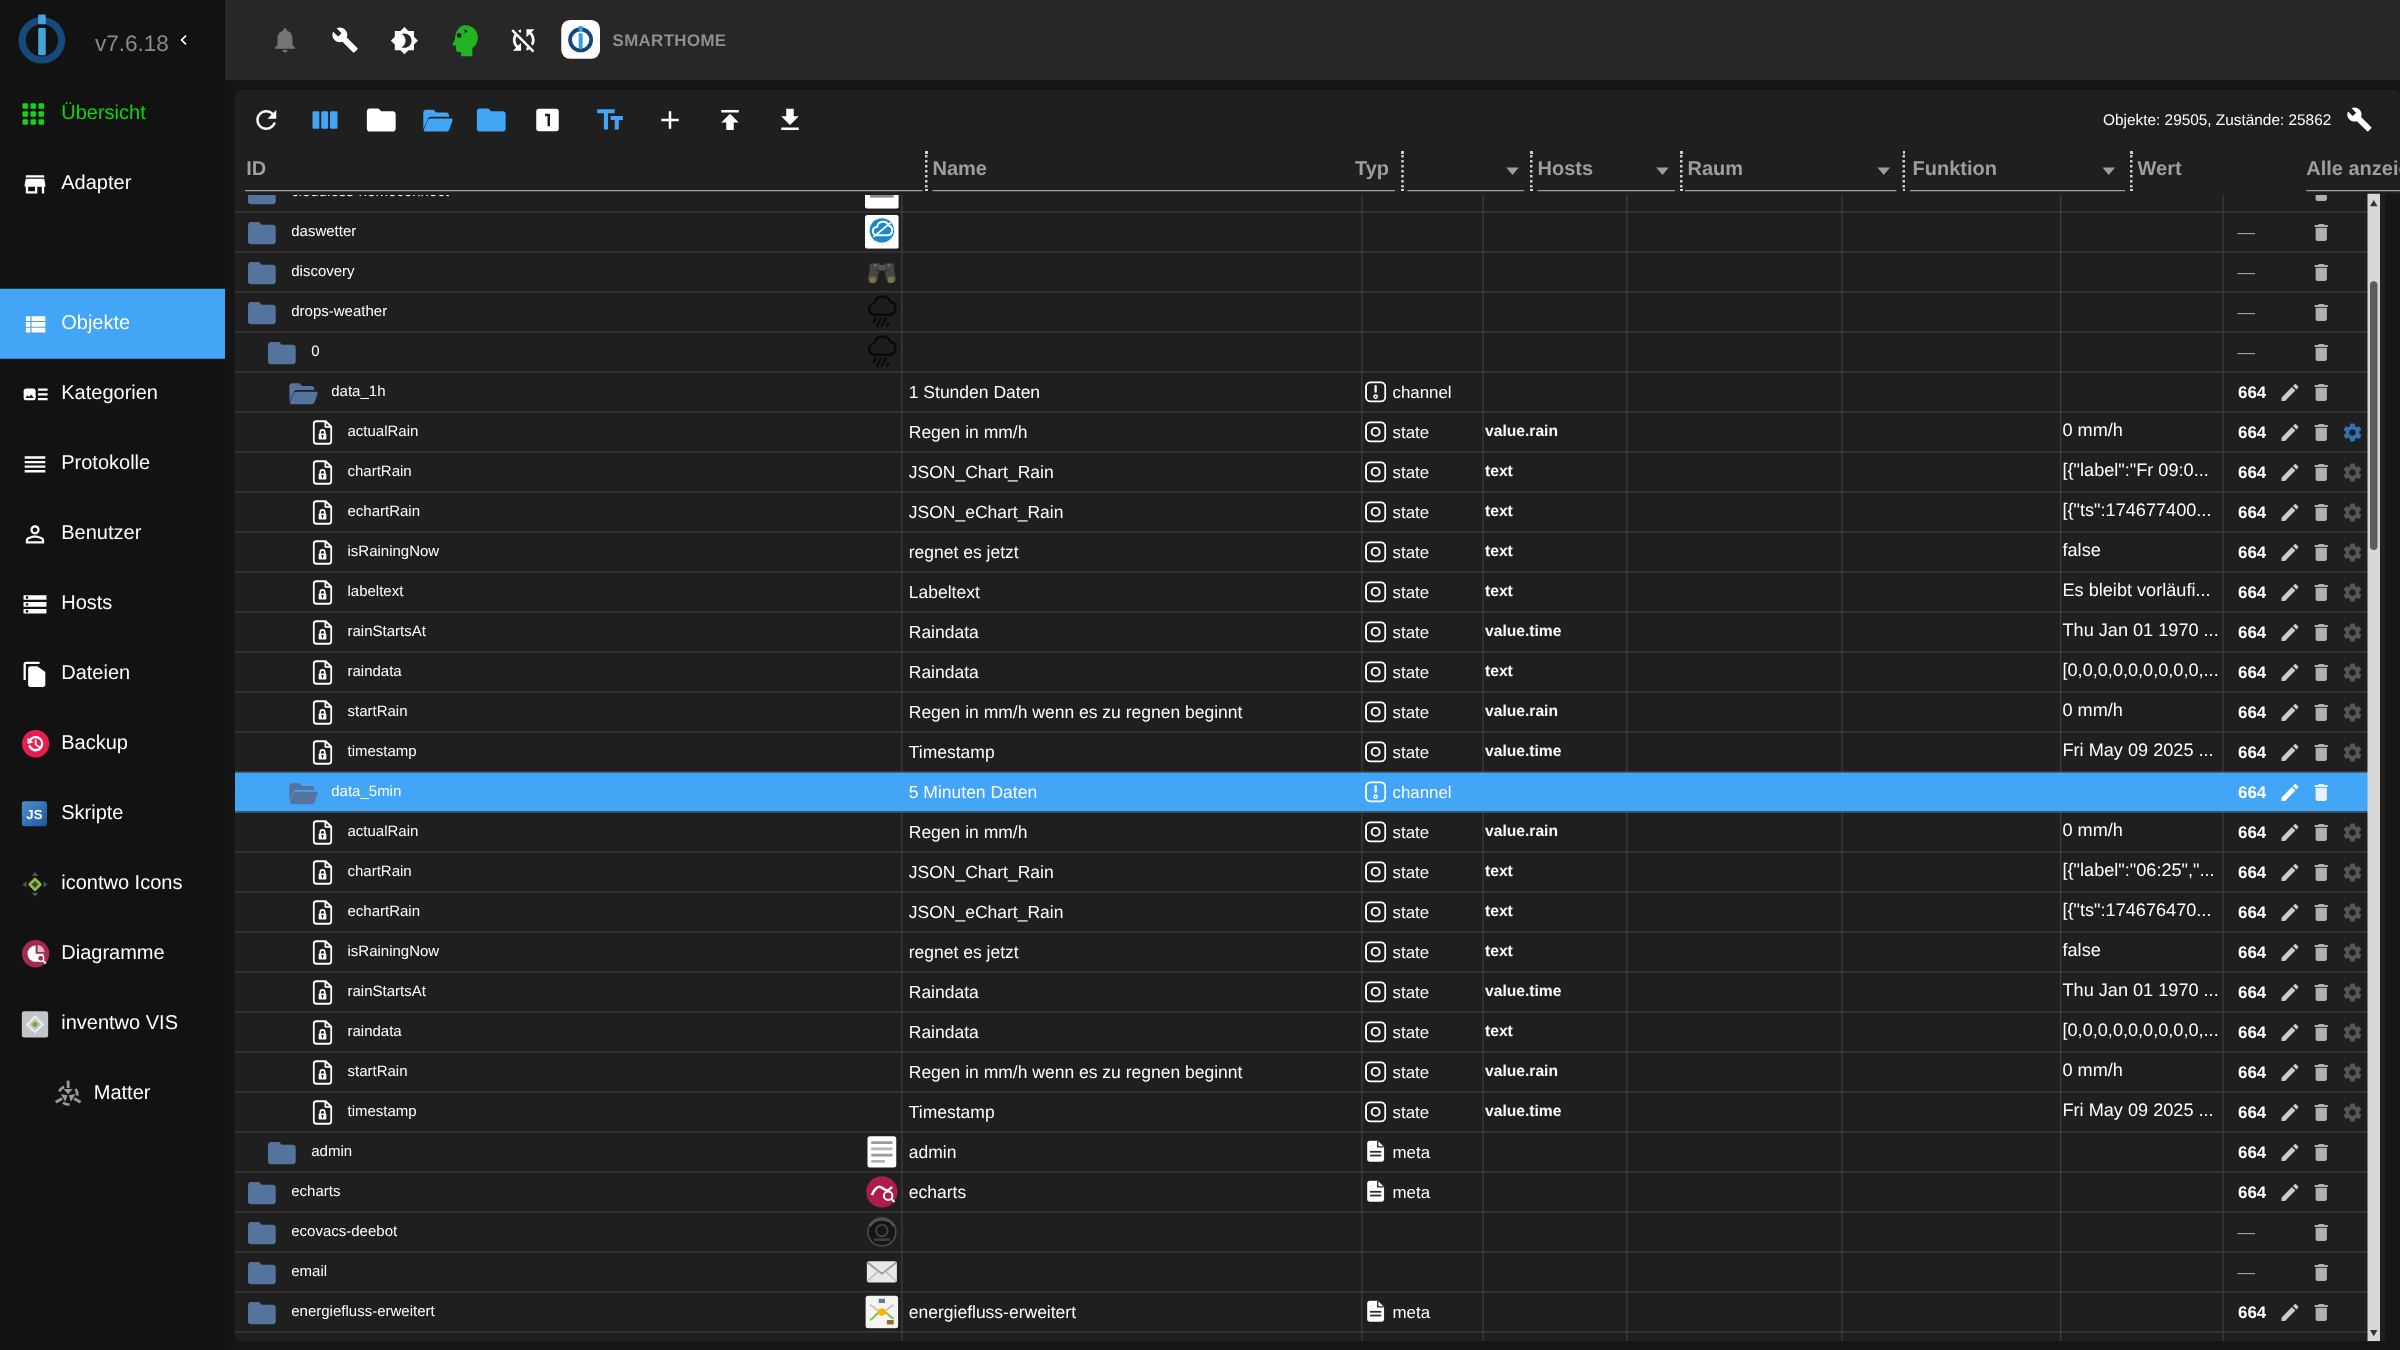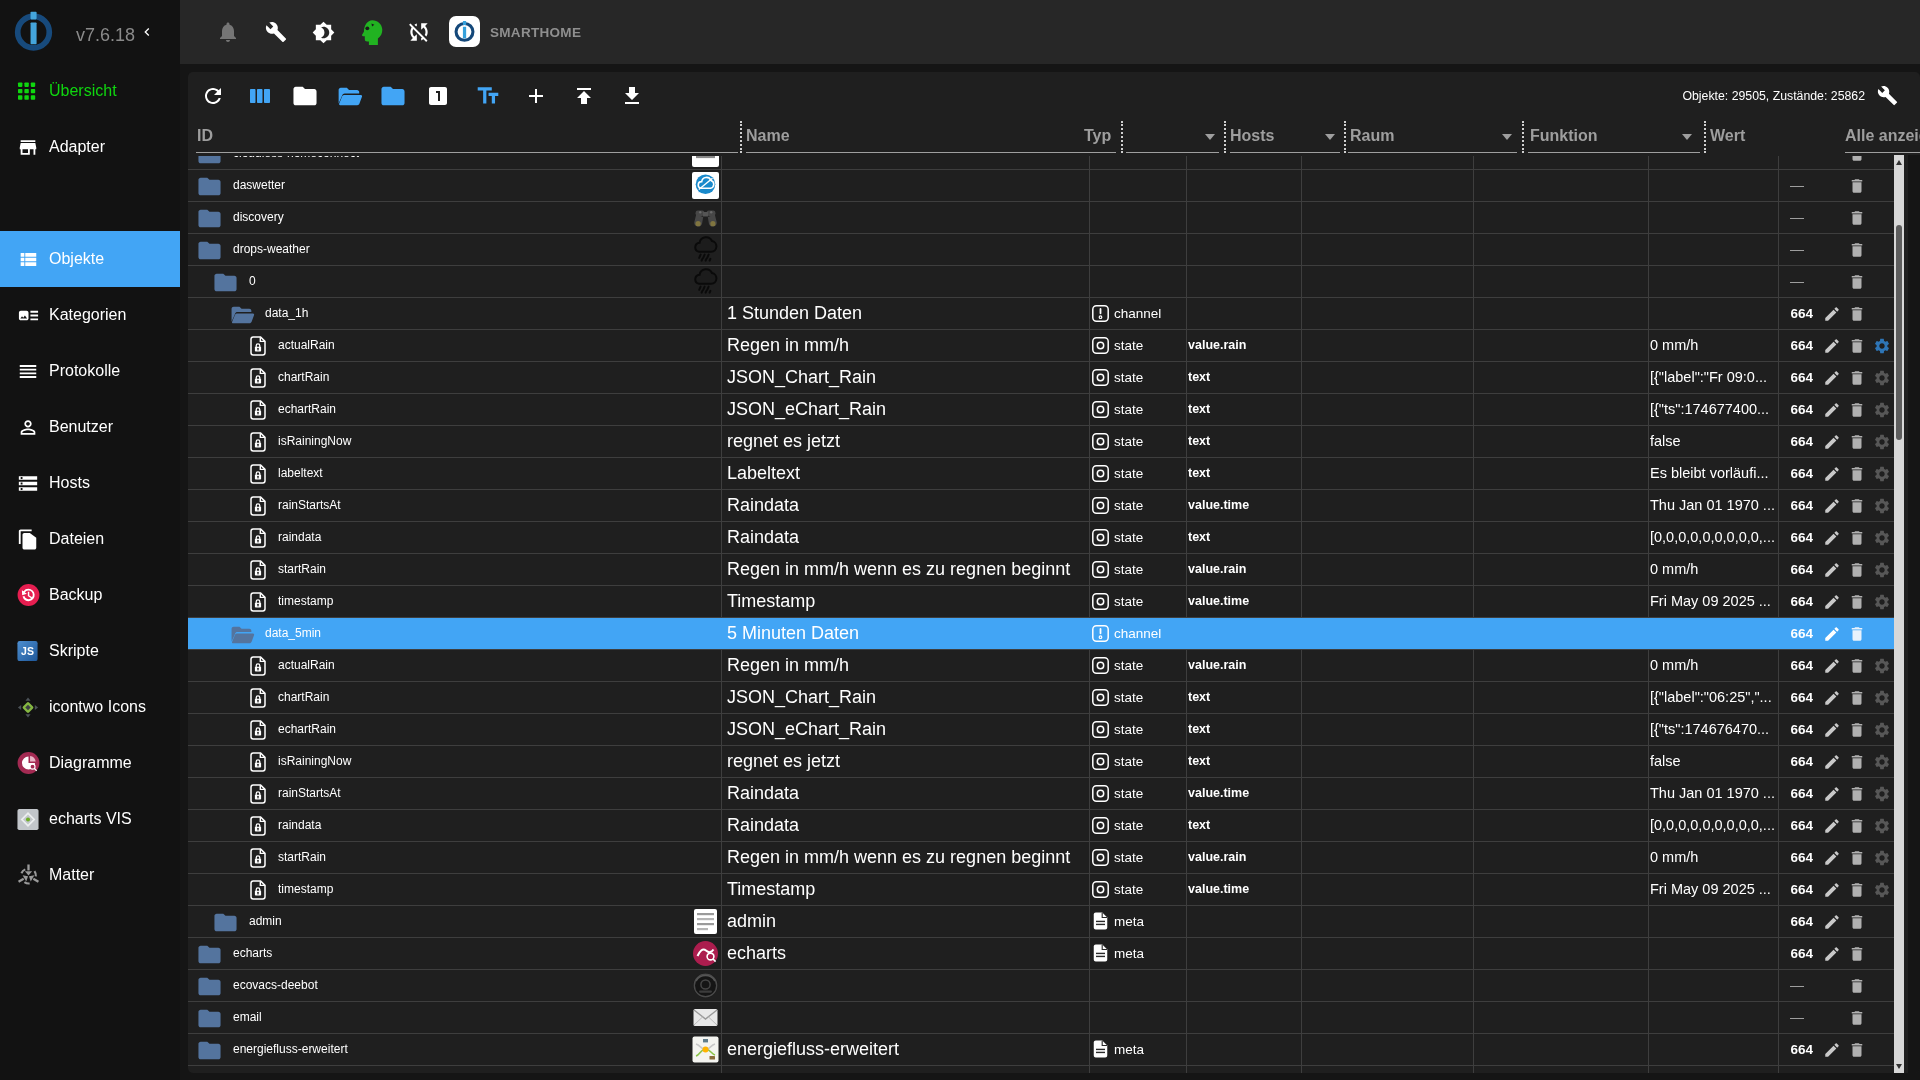--- a/index.html
+++ b/index.html
@@ -13,21 +13,21 @@
 .mi .lb{position:absolute;left:49px;top:50%;transform:translateY(-50%);font-size:16px;color:#fff;white-space:nowrap}
 .hlbl{position:absolute;top:55px;font-size:16px;font-weight:700;color:#9e9e9e;white-space:nowrap}
 .hline{position:absolute;top:80px;height:1px;background:#9f9f9f}
 .hdot{position:absolute;top:49px;height:32px;width:0;border-left:2px dotted #cfcfcf}
 .harr{position:absolute;top:62px;width:0;height:0;border-left:5px solid transparent;border-right:5px solid transparent;border-top:6px solid #9e9e9e}
 #rows{position:absolute;left:0;top:84px;width:1724px;height:917px;overflow:hidden}
 .vl{position:absolute;top:0;height:918px;width:1px;background:#3e3e3e}
 .row{position:absolute;left:0;width:1724px;height:32px;border-bottom:1px solid #3e3e3e}
 .row .cell{position:absolute;top:0;height:31px;line-height:31px;color:#fff;white-space:nowrap}
 .tree{font-size:12px}
-.nm{font-size:18px}
+.nm{font-size:14px}
 .typt{font-size:13.5px}
 .rol{font-size:12.5px;font-weight:700}
 .wrt{font-size:14.5px;overflow:hidden}
 .cnt{font-size:13.5px;font-weight:700;text-align:right}
 .icab{position:absolute}
 .dash{position:absolute;color:#9e9e9e;font-size:14px}
 </style></head><body>
 <div id="sidebar">
 <div class="abs" style="left:12px;top:10px"><svg width="43" height="43" viewBox="0 0 64 64">
         <circle cx="32" cy="33" r="23.5" fill="none" stroke="#174a7c" stroke-width="8.5"></circle>
@@ -165,23 +165,23 @@
 <div class="lb" style="color:#fff">Diagramme</div>
 </div>
 <div class="mi" style="top:791px;">
 <div class="ic">
         <svg width="22" height="22" viewBox="0 0 24 24">
           <rect x="0.5" y="0.5" width="23" height="23" rx="2" fill="#c2c6ca"></rect>
           <rect x="7.2" y="7.2" width="9.6" height="9.6" transform="rotate(45 12 12)" fill="none" stroke="#eceeef" stroke-width="1.8"></rect>
           <circle cx="12" cy="12" r="2.2" fill="#6fae28"></circle>
         </svg>
       </div>
-<div class="lb" style="color:#fff">echarts VIS</div>
-</div>
-<div class="mi" style="top:847px;">
+<div class="lb" style="color:#fff">inventwo VIS</div>
+</div>
+<div class="mi" style="top:847px;margin-left:26px;">
 <div class="ic">
         <svg width="24" height="24" viewBox="0 0 24 24">
           <g>
             <rect x="10.8" y="0.5" width="2.4" height="6.2" fill="#9a9a9a"></rect>
             <path d="M8.2 7.6h7.6L12 11.9z" fill="#9a9a9a"></path>
             <path d="M8.6 5.6A7.9 7.9 0 0 0 4.6 9.6" stroke="#9a9a9a" stroke-width="2.2" fill="none"></path>
           </g>
           <g transform="rotate(120 12 12.5)">
             <rect x="10.8" y="0.5" width="2.4" height="6.2" fill="#9a9a9a"></rect>
             <path d="M8.2 7.6h7.6L12 11.9z" fill="#9a9a9a"></path>

